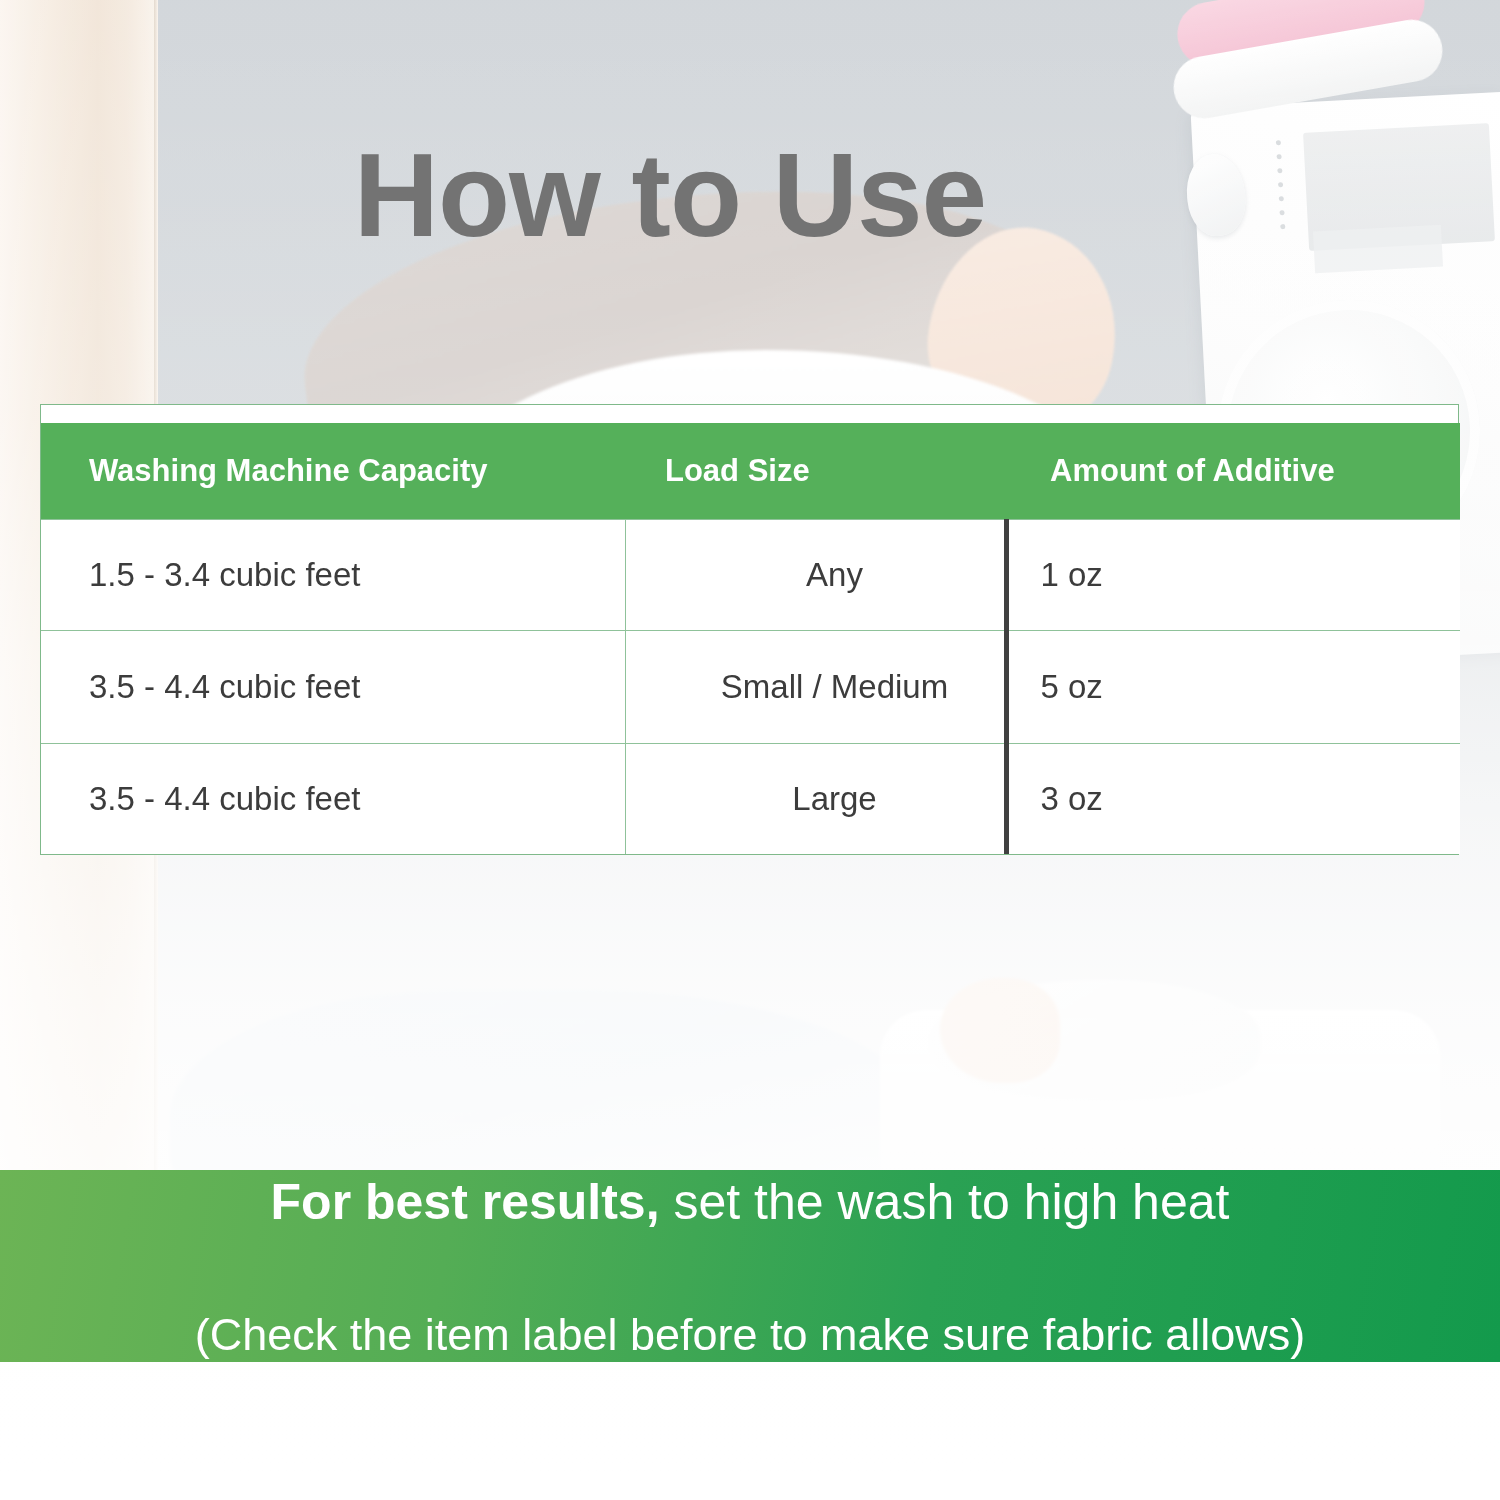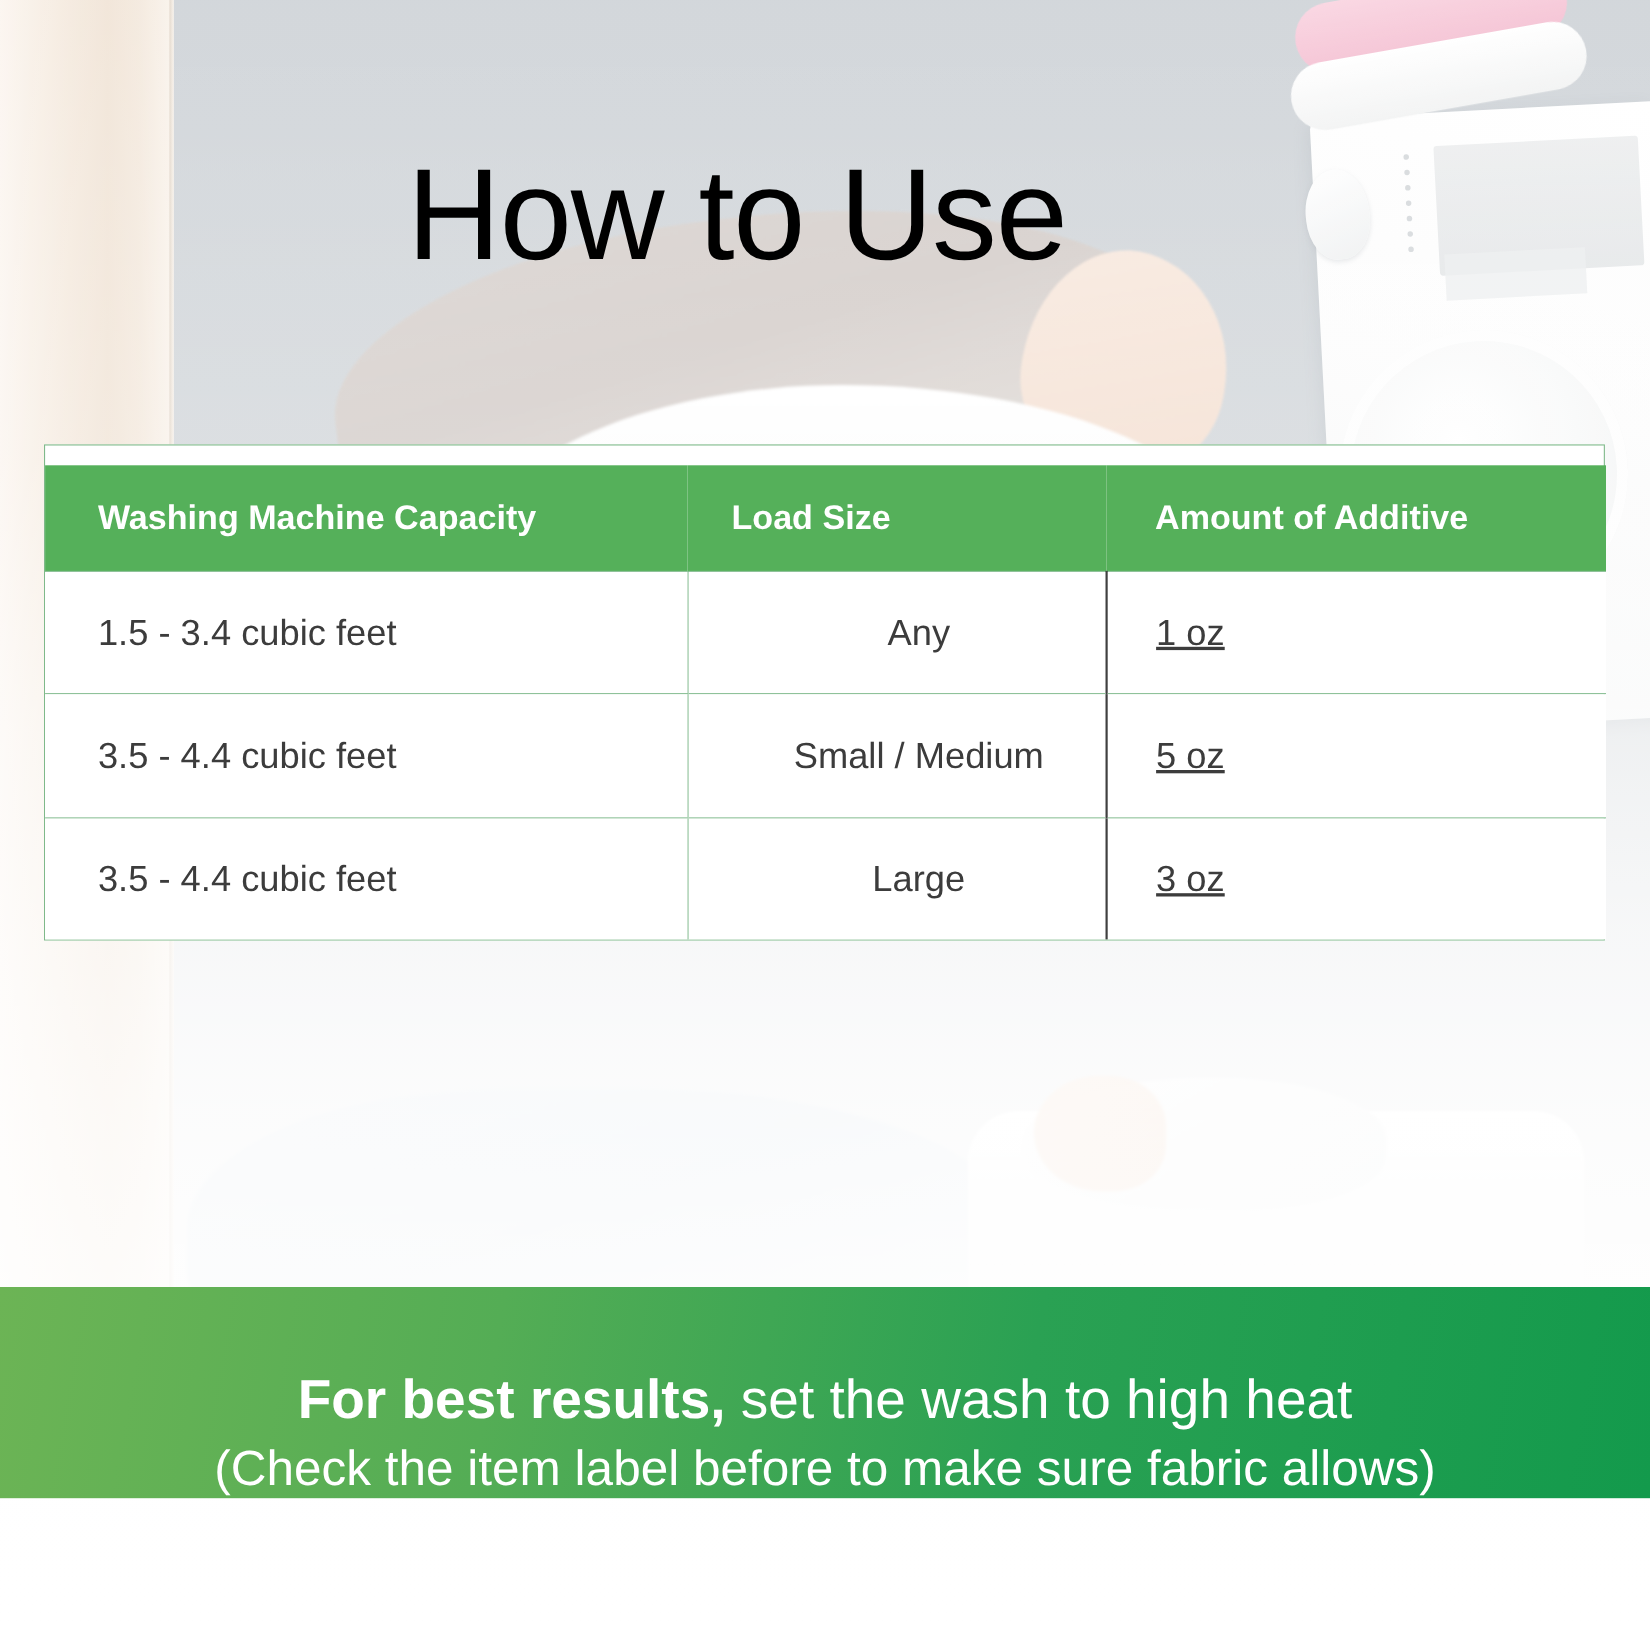--- a/index.html
+++ b/index.html
@@ -209,23 +209,23 @@
         rgba(255,255,255,1) 100%);
   }
 
   
   .title {
     position: absolute;
     left: 0; top: 136px;
     width: 1340px;
     text-align: center;
     font-size: 118px;
-    font-weight: 400;
+    font-weight: 700;
     letter-spacing: -1px;
-    color: #000000;
+    color: #737373;
     line-height: 1;
   }
 
   
   .table-wrap {
     position: absolute;
     left: 40px; top: 404px;
     width: 1419px;
     border: 1px solid #7fb98a;
     background: #ffffff;
@@ -265,41 +265,40 @@
     padding: 0 0 0 48px;
     vertical-align: middle;
     background: #ffffff;
   }
   table.howto tbody td.col2 {
     border-left: 1px solid #8fc29a;
     padding-left: 40px;
     text-align: center;
   }
   table.howto tbody td.col3 {
-    border-left: 2px solid #404040;
-    padding-left: 44px;
-    text-decoration: underline;
+    border-left: 5px solid #404040;
+    padding-left: 32px;
   }
   table.howto tbody tr.r1 td { height: 110px; }
   table.howto tbody tr.r2 td { height: 112px; }
   table.howto tbody tr.r3 td { height: 110px; }
   table.howto tbody tr.r4 td { height: 151px; }
   table.howto tbody tr:last-child td { border-bottom: none; }
   .cellline { display: block; line-height: 1.32; }
 
   
   .banner {
     position: absolute;
     left: 0; top: 1170px;
     width: 1500px; height: 192px;
     background: linear-gradient(100deg,#6cb455 0%, #54ad55 30%, #2aa153 62%, #139a4c 100%);
     display: flex;
     flex-direction: column;
     align-items: center;
-    justify-content: flex-end;
+    justify-content: space-between;
     box-sizing: border-box;
     padding-top: 4px;
   }
   .banner-line1 {
     color: #ffffff;
     font-size: 50px;
     line-height: 1.12;
     white-space: nowrap;
   }
   .banner-line1 b { font-weight: 700; }

